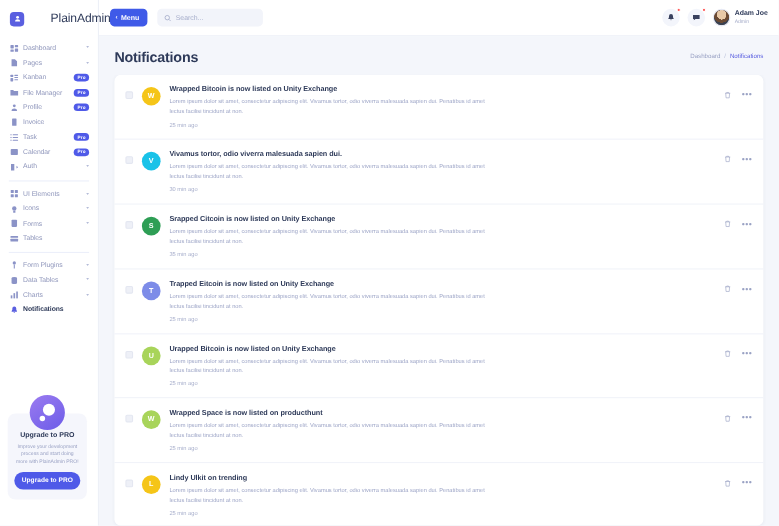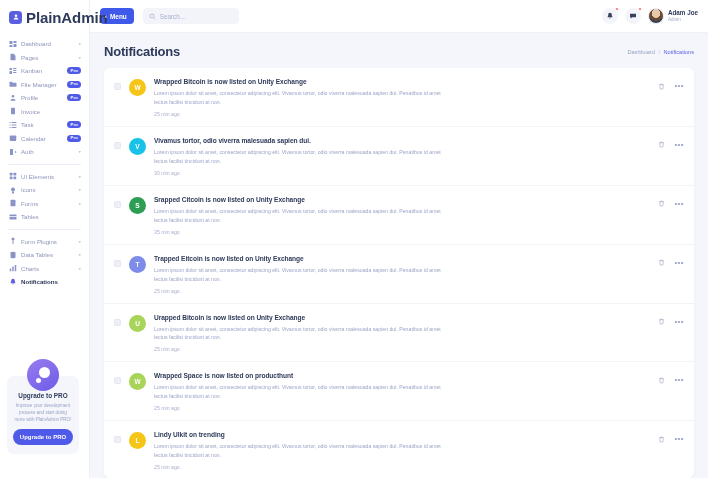--- a/index.html
+++ b/index.html
@@ -26,22 +26,23 @@
     height: 34px;
   }
   .brand-logo {
     width: 13px; height: 13px; border-radius: 3.5px;
     background: #5a5fe0;
     display: flex; align-items: center; justify-content: center;
     flex: 0 0 13px;
   }
   .brand-logo svg { display: block; }
   .brand-name {
-    font-size: 15px; font-weight: bold; color: #2e3a59;
+    font-size: 11px; font-weight: normal; color: #2e3a59;
     letter-spacing: -0.1px;
+    margin-left: 20px;
   }
 
   .nav { padding-top: 3px; }
   .nav-group { padding: 0 0 0 0; }
   .nav-item {
     display: flex; align-items: center;
     height: 13.5px;
     margin: 0 6px;
     padding: 0 2px 0 3px;
     gap: 4px;

